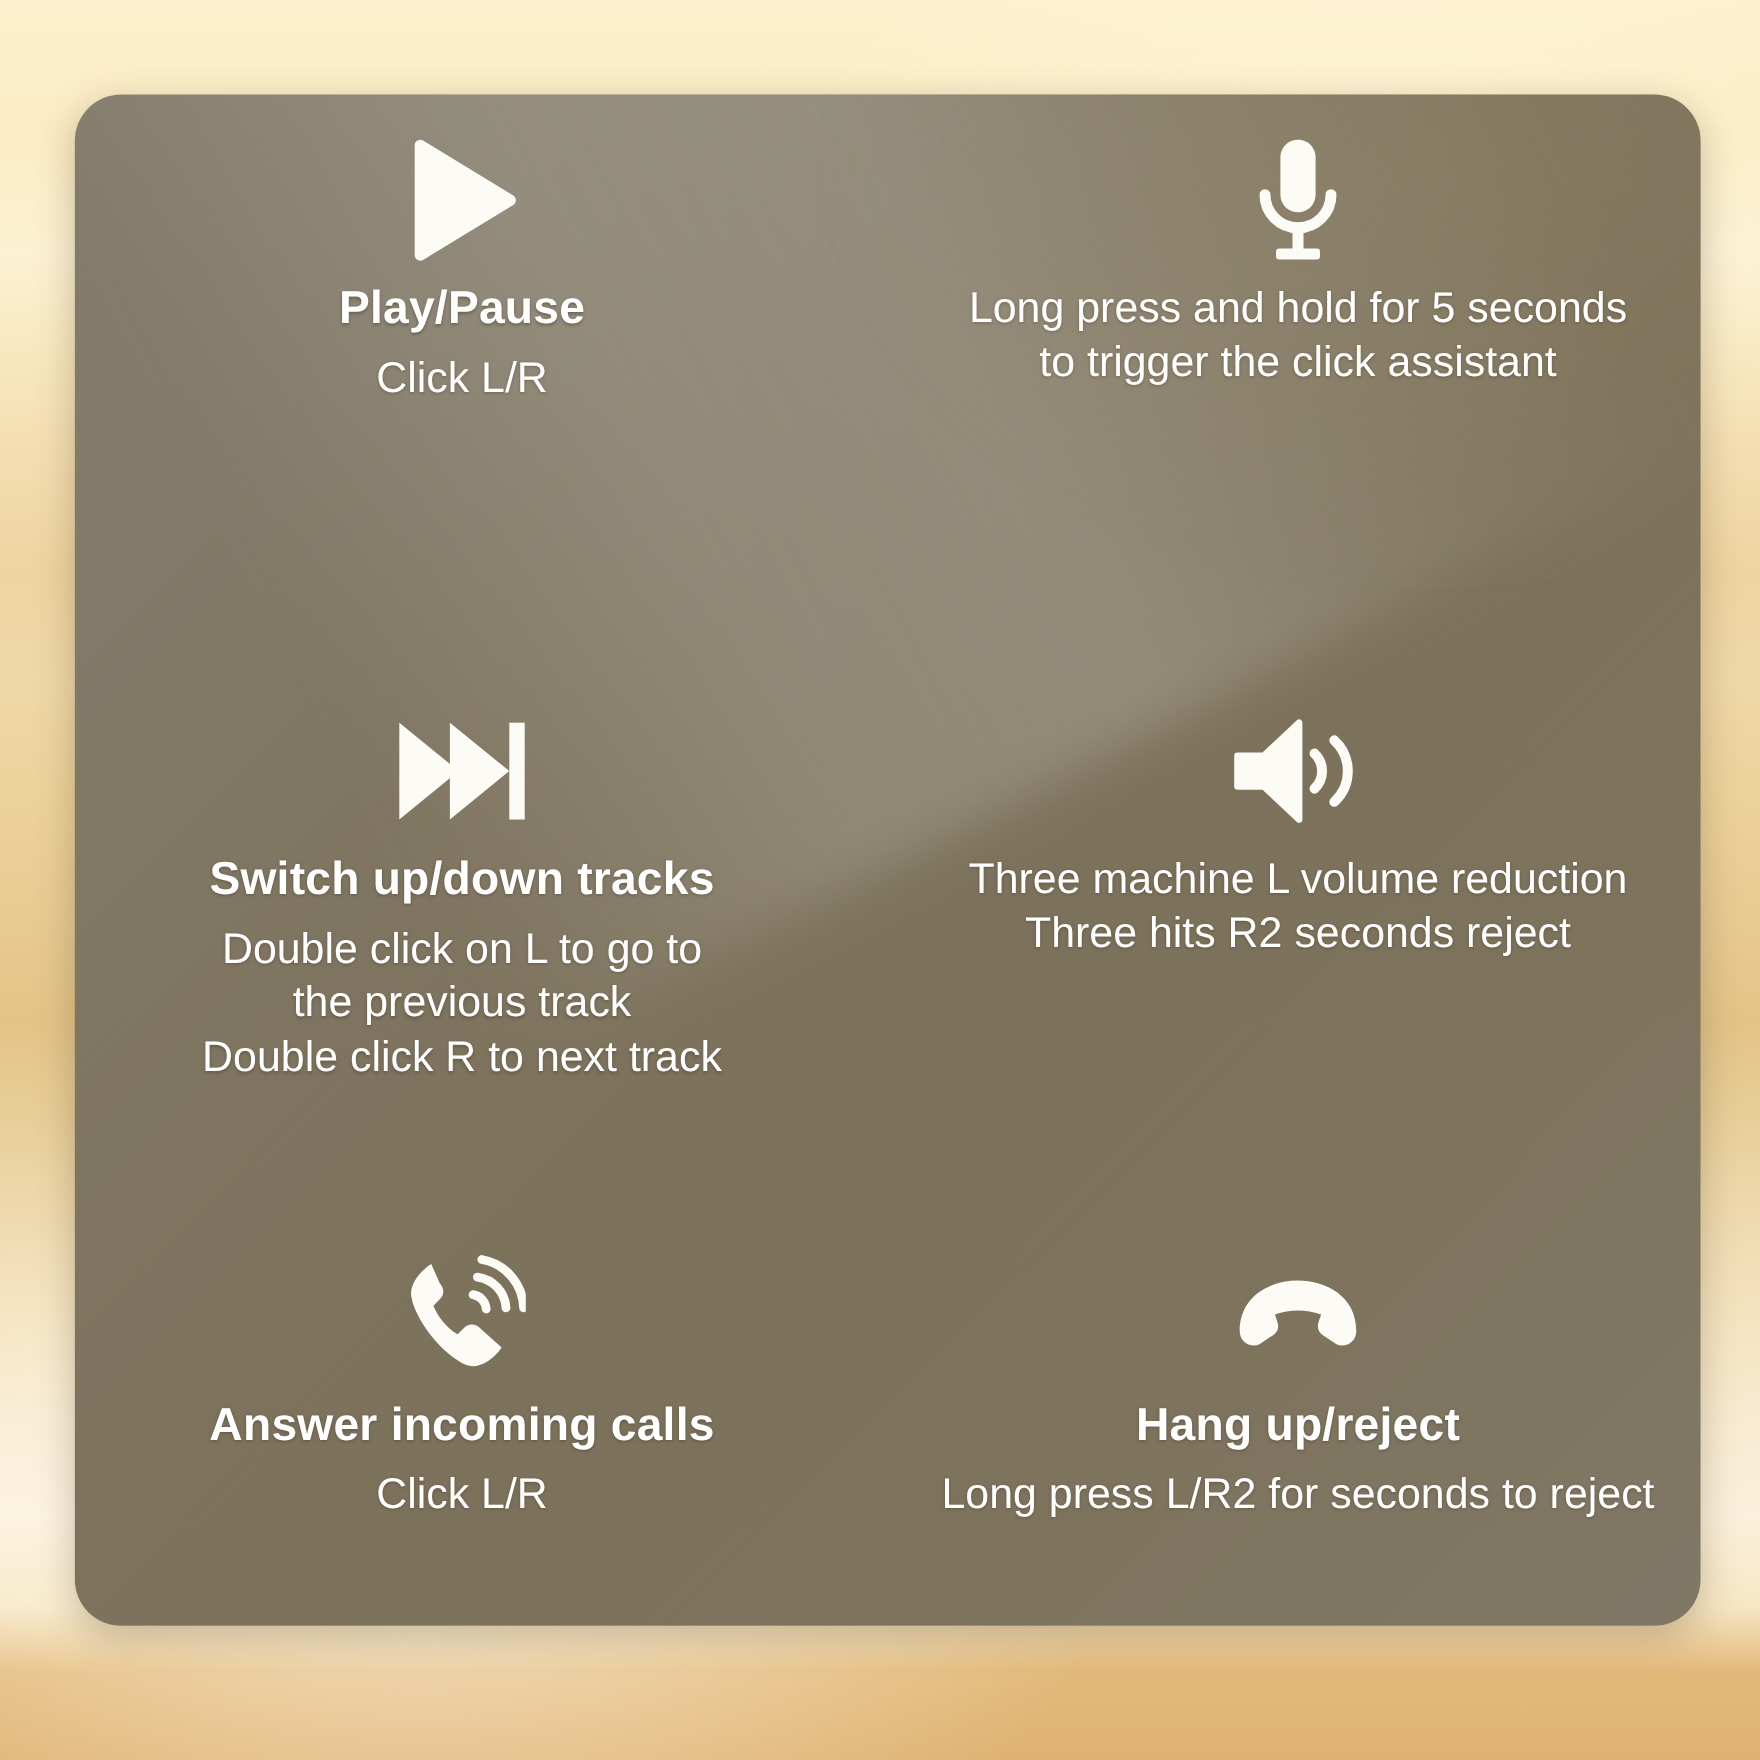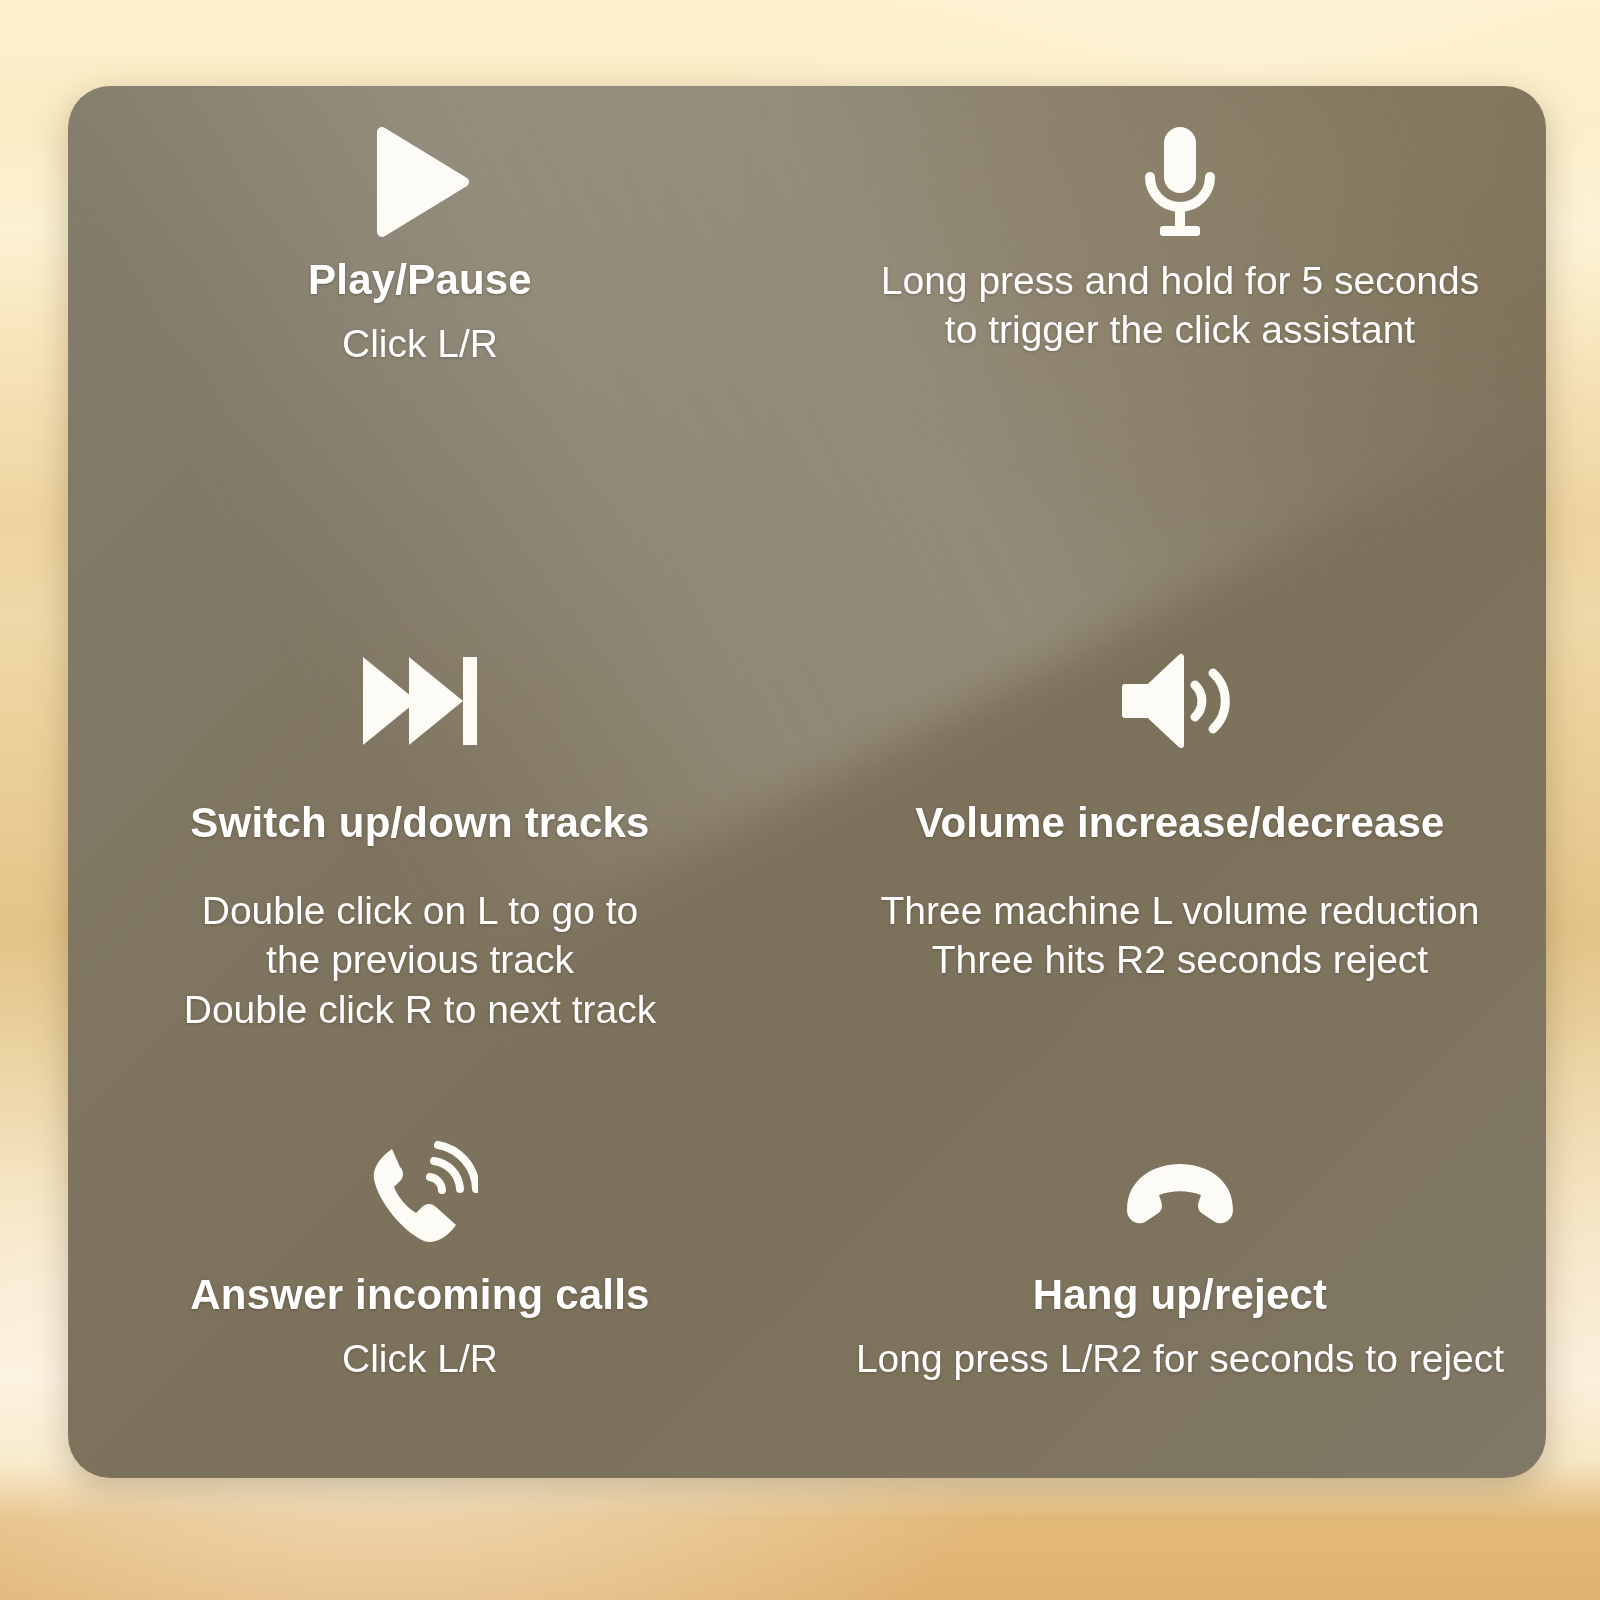--- a/index.html
+++ b/index.html
@@ -113,21 +113,21 @@
     display: flex;
     flex-direction: column;
     align-items: center;
     justify-content: flex-start;
     text-align: center;
     color: #ffffff;
     padding: 0 20px;
     box-sizing: border-box;
   }
   .cell.r1 { padding-top: 78px; }
-  .cell.r2 { padding-top: 90px; gap: 24px; }
+  .cell.r2 { padding-top: 90px; }
   .cell.r3 { padding-top: 78px; }
 
   .icon {
     height: 120px;
     display: flex;
     align-items: center;
     justify-content: center;
     margin-bottom: 14px;
   }
   .icon svg { display: block; }
@@ -206,21 +206,20 @@
     </div>
 
     <div class="cell r2">
       <div class="icon">
         <svg width="122" height="96" viewBox="0 0 122 96" aria-hidden="true">
           <path d="M6 34 L30 34 L62 4 L62 92 L30 62 L6 62 Z" fill="#fcfbf6" stroke="#fcfbf6" stroke-width="6" stroke-linejoin="round"></path>
           <path d="M76 32 a22 22 0 0 1 0 32" fill="none" stroke="#fcfbf6" stroke-width="9" stroke-linecap="round"></path>
           <path d="M94 20 a38 38 0 0 1 0 56" fill="none" stroke="#fcfbf6" stroke-width="9" stroke-linecap="round"></path>
         </svg>
       </div>
-      <div class="title">Volume increase/decrease</div>
       <div class="desc">
         <span class="line">Three machine L volume reduction</span>
         <span class="line">Three hits R2 seconds reject</span>
       </div>
     </div>
 
     <div class="cell r3">
       <div class="icon">
         <svg width="116" height="112" viewBox="0 0 116 112" aria-hidden="true">
           <path d="M30 8 C18 16 10 28 12 38 C16 60 40 90 62 100 C72 104 86 96 94 84 L74 66 C70 62 64 62 60 66 L54 72 C44 66 36 56 32 46 L38 40 C42 36 42 30 38 26 Z" fill="#fcfbf6"></path>

